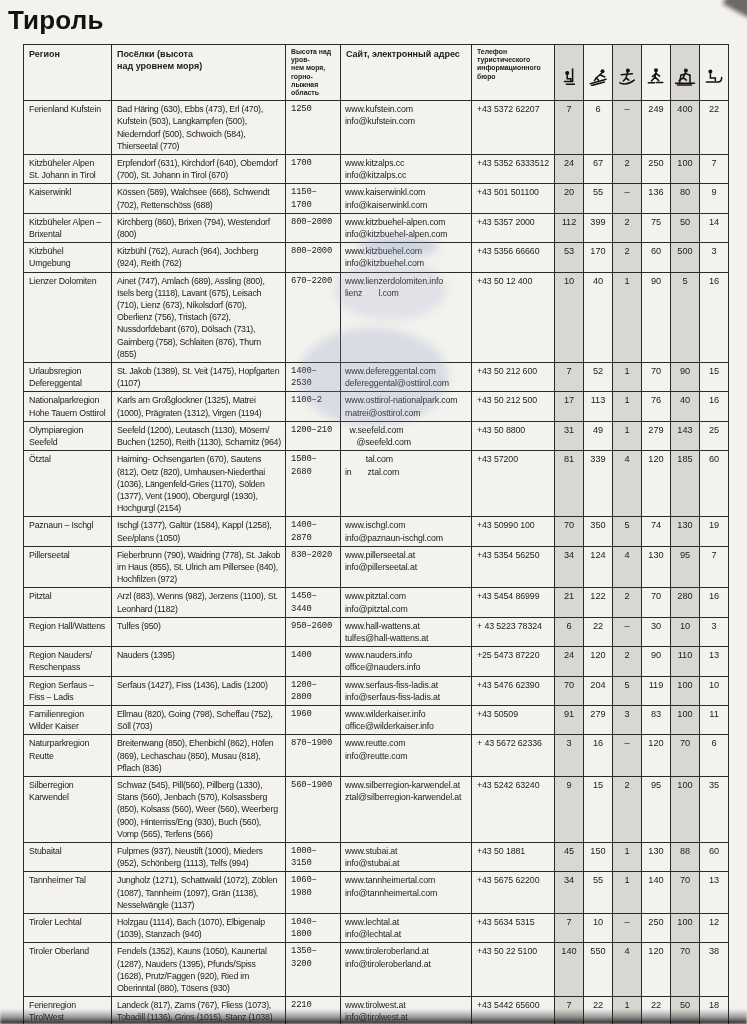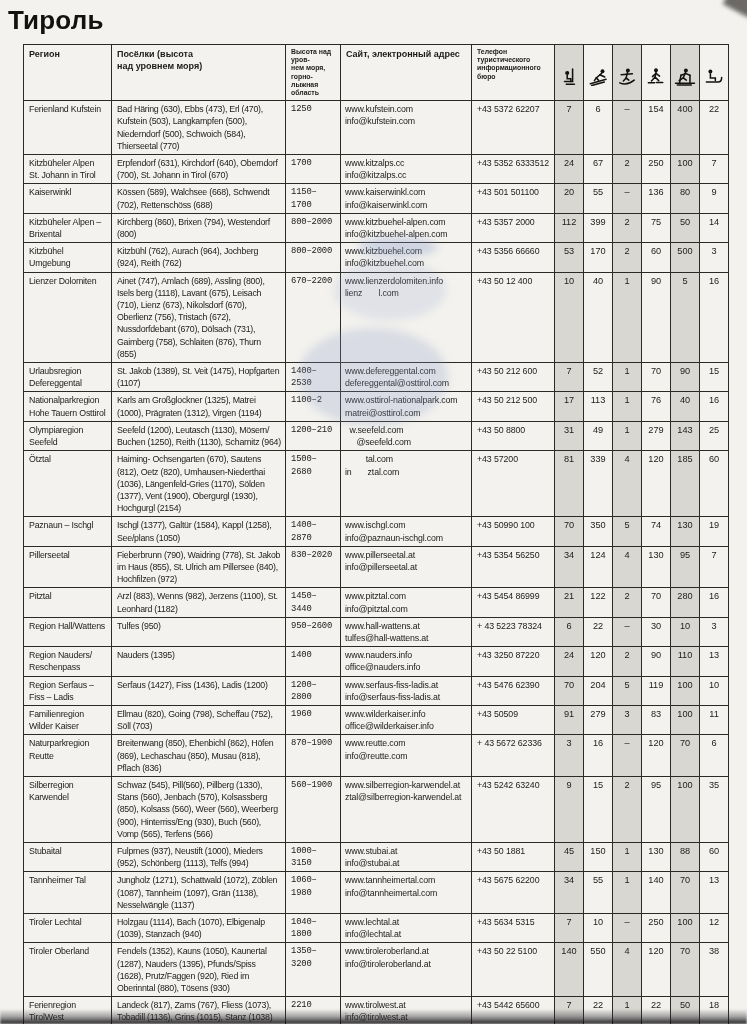--- a/index.html
+++ b/index.html
@@ -137,21 +137,21 @@
   <tr>
       <td class="region">Ferienland Kufstein</td>
       <td class="villages">Bad Häring (630), Ebbs (473), Erl (470), Kufstein (503), Langkampfen (500), Niederndorf (500), Schwoich (584), Thierseetal (770)</td>
       <td class="alt">1250</td>
       <td class="site">www.kufstein.com
 info@kufstein.com</td>
       <td class="phone">+43 5372 62207</td>
       <td class="val shade">7</td>
       <td class="val">6</td>
       <td class="val shade">–</td>
-      <td class="val">154</td>
+      <td class="val">249</td>
       <td class="val shade">400</td>
       <td class="val">22</td>
     </tr>
       <tr>
       <td class="region">Kitzbüheler Alpen
 St. Johann in Tirol</td>
       <td class="villages">Erpfendorf (631), Kirchdorf (640), Oberndorf (700), St. Johann in Tirol (670)</td>
       <td class="alt">1700</td>
       <td class="site">www.kitzalps.cc
 info@kitzalps.cc</td>
@@ -335,21 +335,21 @@
       <td class="val shade">10</td>
       <td class="val">3</td>
     </tr>
       <tr>
       <td class="region">Region Nauders/
 Reschenpass</td>
       <td class="villages">Nauders (1395)</td>
       <td class="alt">1400</td>
       <td class="site">www.nauders.info
 office@nauders.info</td>
-      <td class="phone">+43 3250 87220</td>
+      <td class="phone">+25 5473 87220</td>
       <td class="val shade">24</td>
       <td class="val">120</td>
       <td class="val shade">2</td>
       <td class="val">90</td>
       <td class="val shade">110</td>
       <td class="val">13</td>
     </tr>
       <tr>
       <td class="region">Region Serfaus –
 Fiss – Ladis</td>

